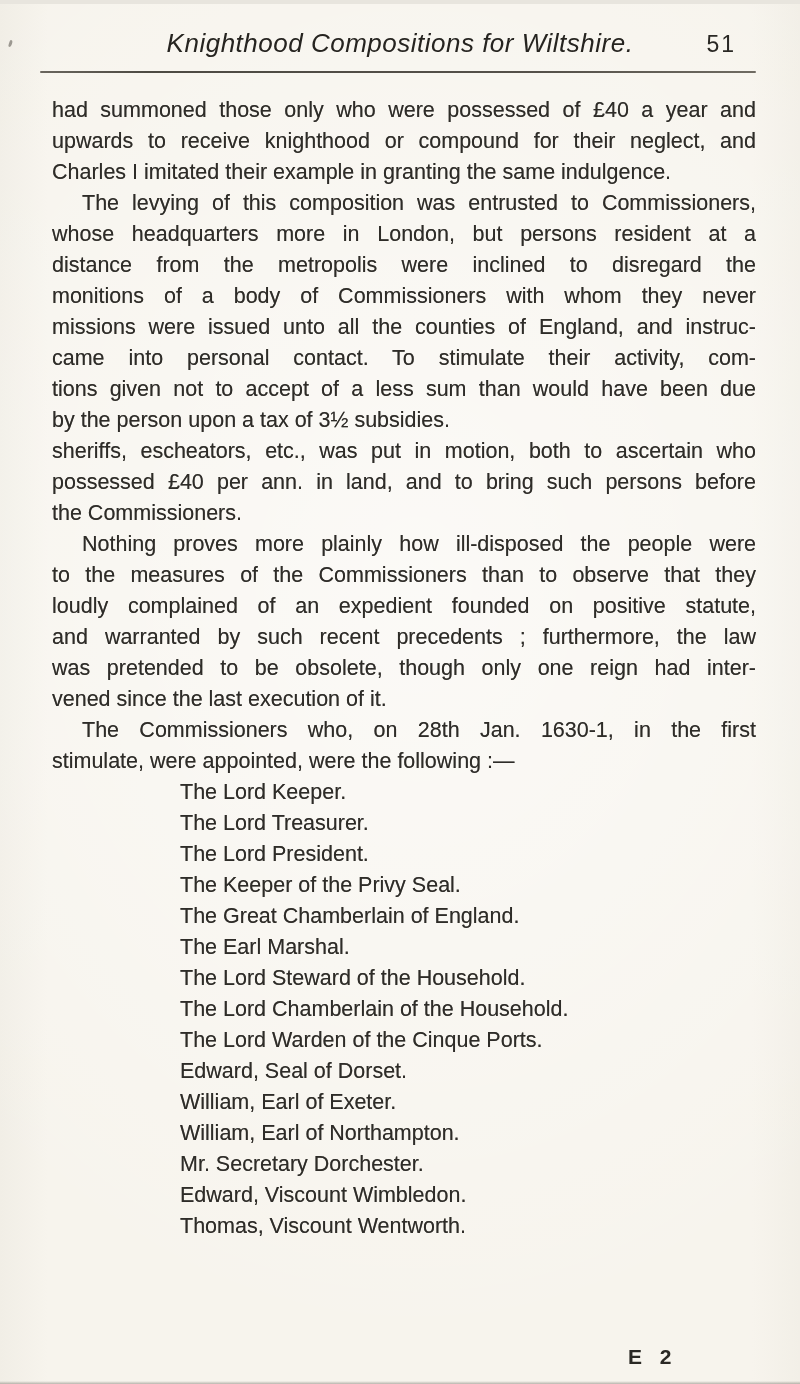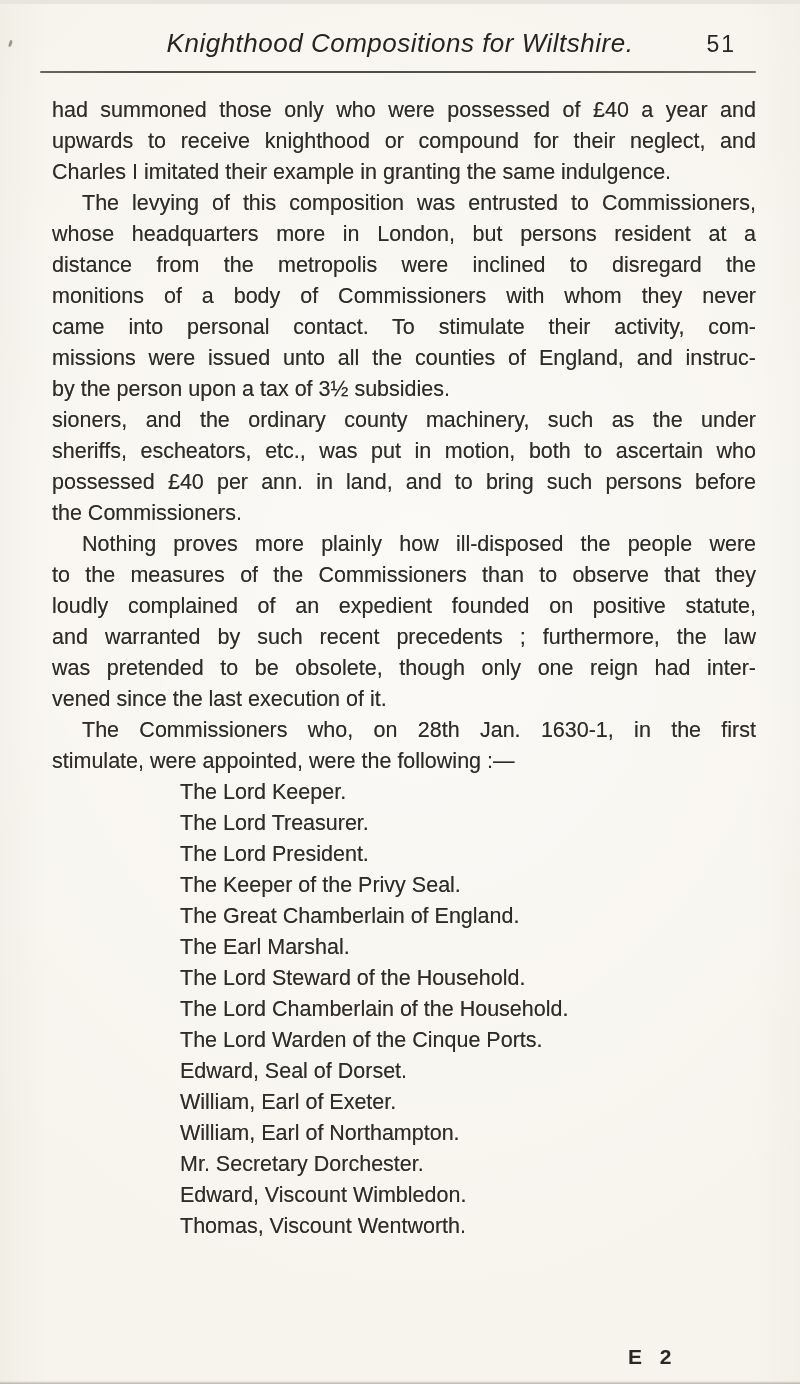--- a/index.html
+++ b/index.html
@@ -123,26 +123,26 @@
         <div class="paragraph">
           <div class="line justified">had summoned those only who were possessed of £40 a year and</div>
           <div class="line justified">upwards to receive knighthood or compound for their neglect, and</div>
           <div class="line">Charles I imitated their example in granting the same indulgence.</div>
         </div>
         <div class="paragraph">
           <div class="line justified indent">The levying of this composition was entrusted to Commissioners,</div>
           <div class="line justified">whose headquarters more in London, but persons resident at a</div>
           <div class="line justified">distance from the metropolis were inclined to disregard the</div>
           <div class="line justified">monitions of a body of Commissioners with whom they never</div>
+          <div class="line justified">missions were issued unto all the counties of England, and instruc-</div>
           <div class="line justified">came into personal contact. To stimulate their activity, com-</div>
-          <div class="line justified">missions were issued unto all the counties of England, and instruc-</div>
+          <div class="line justified">tions given not to accept of a less sum than would have been due</div>
           <div class="line">by the person upon a tax of 3½ subsidies.</div>
         </div>
         <div class="paragraph">
-          <div class="line justified">sioners, and the ordinary county machinery, such as the under</div>
           <div class="line justified">sheriffs, escheators, etc., was put in motion, both to ascertain who</div>
           <div class="line justified">possessed £40 per ann. in land, and to bring such persons before</div>
           <div class="line">the Commissioners.</div>
         </div>
         <div class="paragraph">
           <div class="line justified indent">Nothing proves more plainly how ill-disposed the people were</div>
           <div class="line justified">to the measures of the Commissioners than to observe that they</div>
           <div class="line justified">loudly complained of an expedient founded on positive statute,</div>
           <div class="line justified">and warranted by such recent precedents ; furthermore, the law</div>
           <div class="line justified">was pretended to be obsolete, though only one reign had inter-</div>

